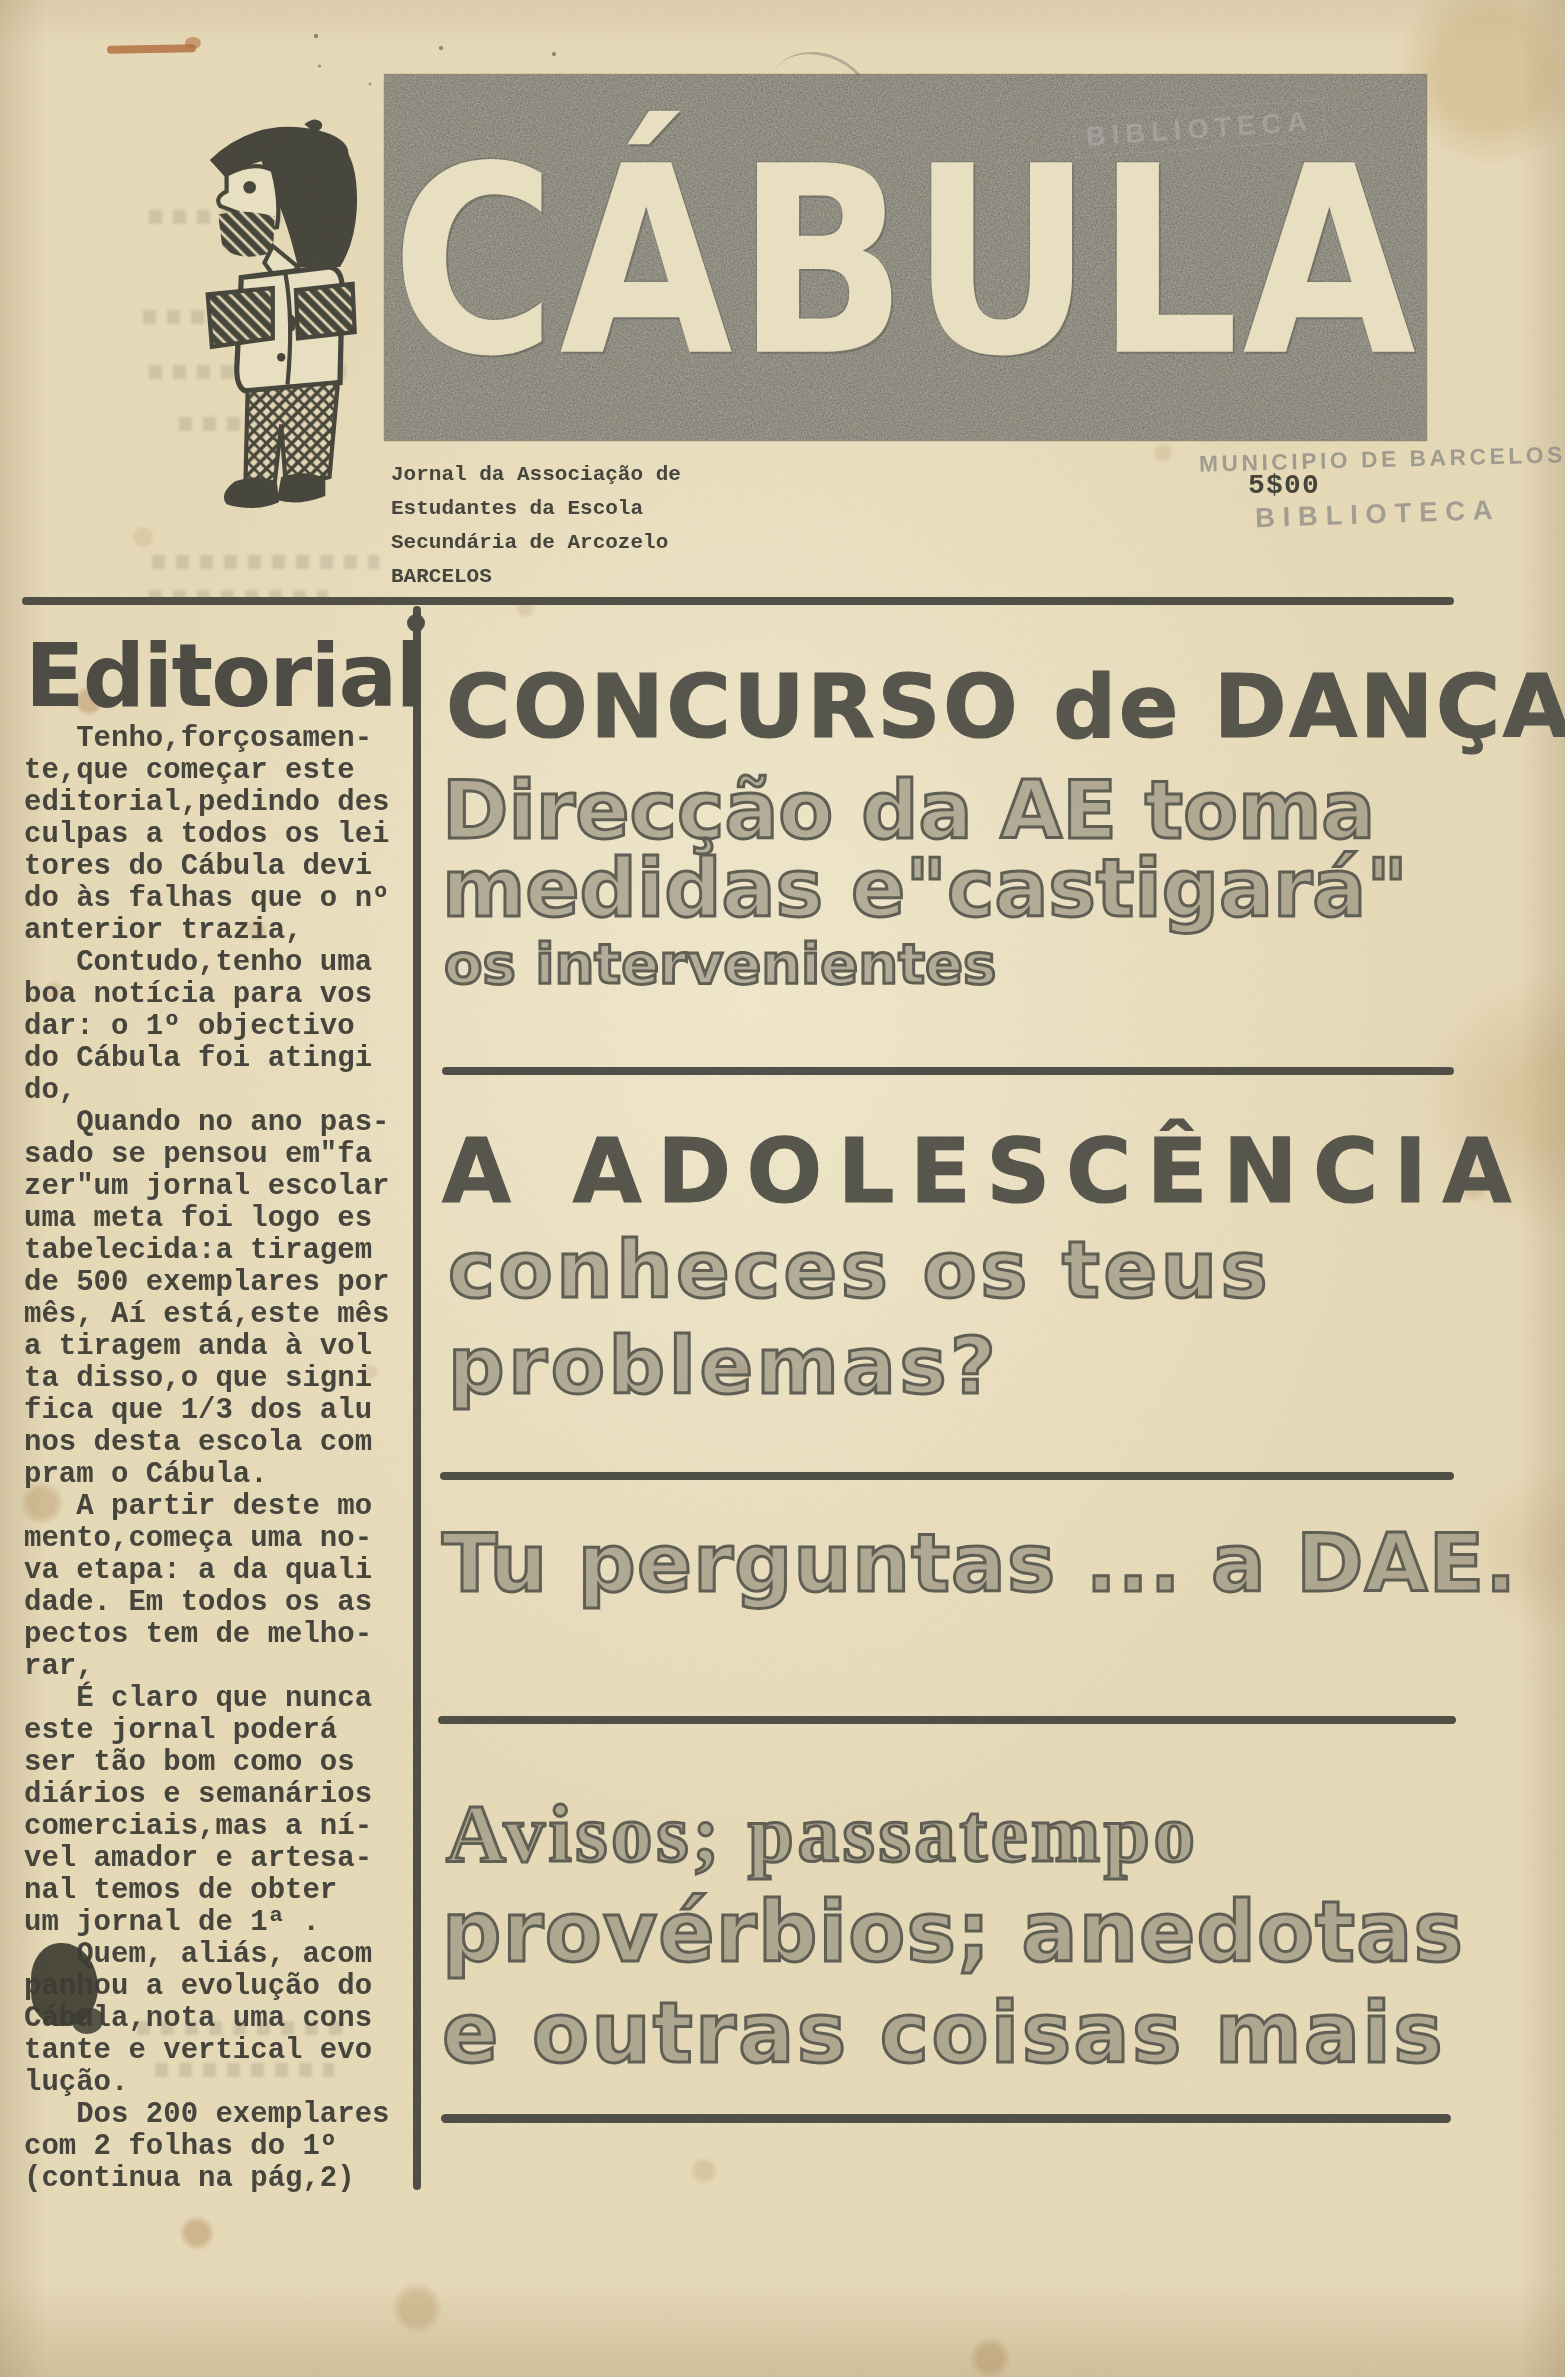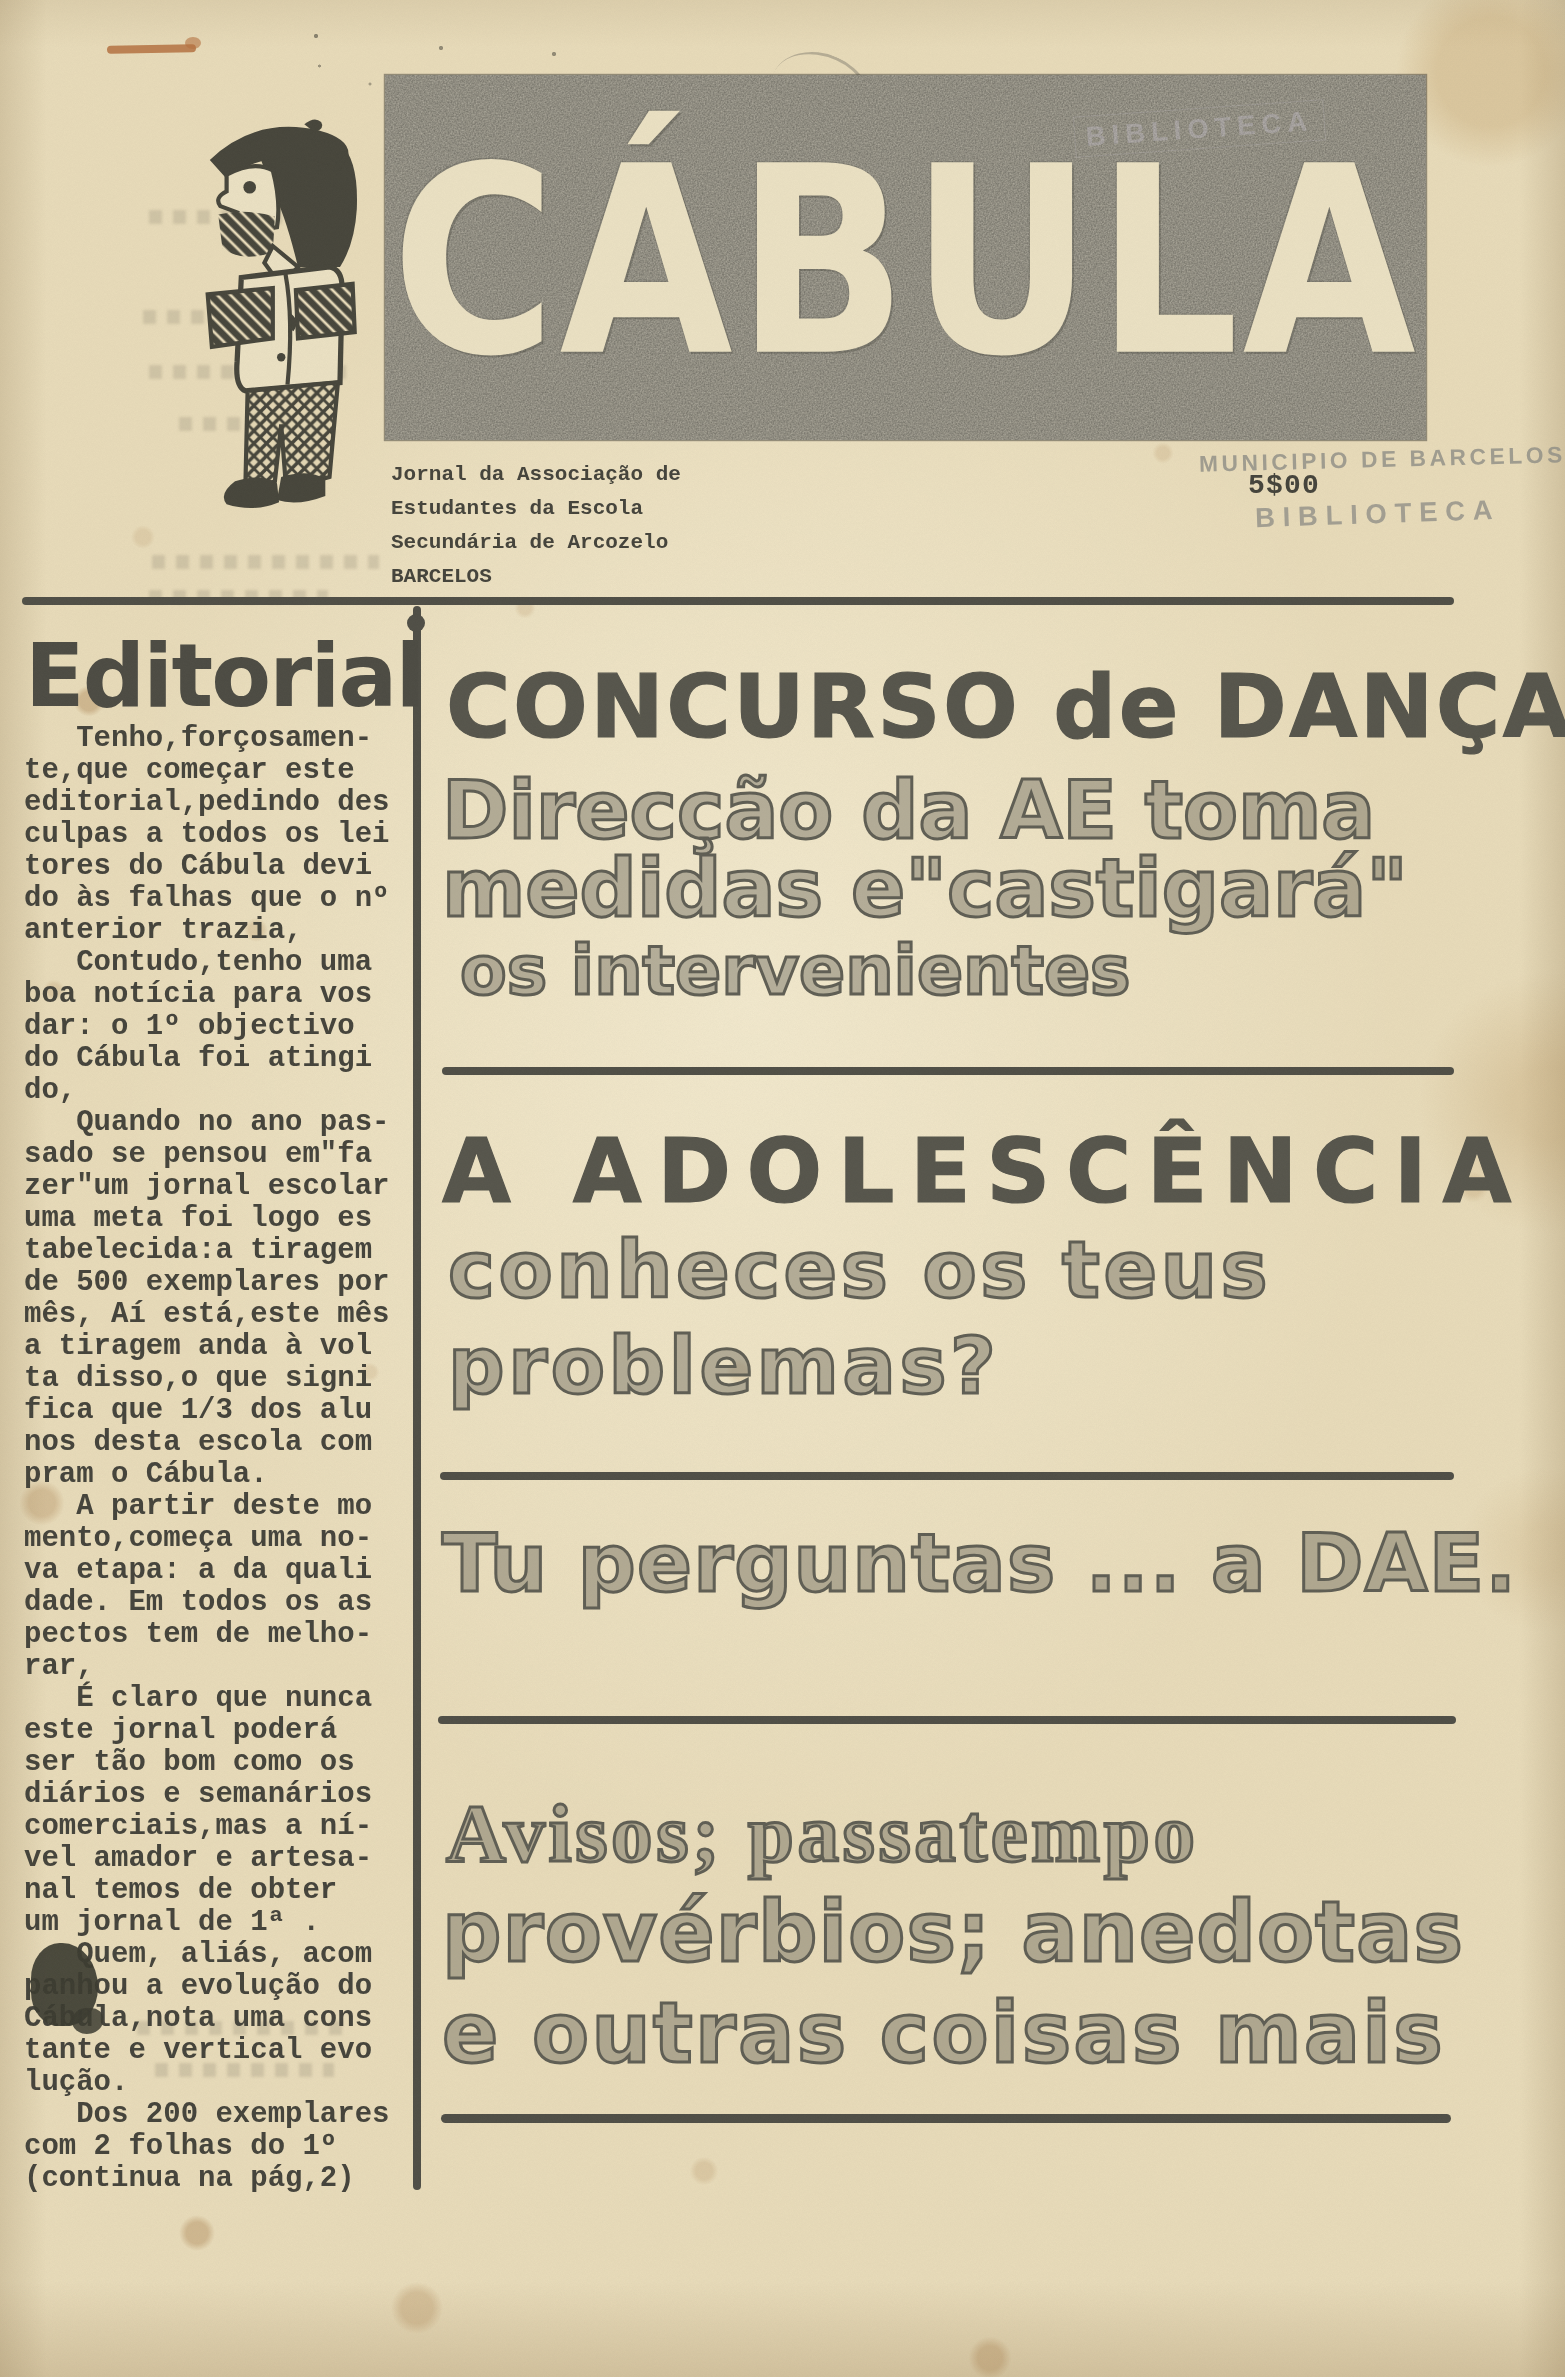--- a/index.html
+++ b/index.html
@@ -99,21 +99,21 @@
   .ink-blot{position:absolute;left:31px;top:1943px;width:67px;height:83px;background:#3a392f;
     border-radius:48% 60% 52% 46%;opacity:.92;}
   .ink-blot2{position:absolute;left:72px;top:2008px;width:31px;height:26px;background:#3a392f;border-radius:50% 40% 55% 50%;opacity:.85;}
   
   .hl{position:absolute;font-family:"DejaVu Sans",sans-serif;font-weight:700;color:var(--head);white-space:pre;}
   .solid{-webkit-text-stroke:1.2px var(--head);}
   .outline{color:rgba(98,96,86,.42);-webkit-text-stroke:3px #5e5d53;}
   .h1a{left:446px;top:655px;font-size:88px;letter-spacing:2.4px;}
   .h1b1{left:442px;top:753px;font-size:80px;margin-top:11px;}
   .h1b2{left:442px;top:842px;font-size:80px;}
-  .h1b3{left:460px;top:931px;font-size:68px;}
+  .h1b3{left:444px;top:931px;font-size:56px;}
   .h2a{left:442px;top:1119px;font-size:89px;letter-spacing:15.5px;}
   .h2b{left:448px;top:1224px;font-size:79px;letter-spacing:3.6px;}
   .h2c{left:448px;top:1320px;font-size:79px;letter-spacing:3.6px;}
   .h3a{left:442px;top:1516px;font-size:81px;letter-spacing:1.2px;}
   .h3b{left:448px;top:1615px;font-size:83px;letter-spacing:3.6px;}
   .h4a{left:446px;top:1785px;font-size:83px;letter-spacing:3.6px;font-family:Liberation Serif, serif;}
   .h4b{left:442px;top:1884px;font-size:83px;letter-spacing:1.2px;}
   .h4c{left:442px;top:1985px;font-size:83px;letter-spacing:2.4px;}
   .tiragem{position:absolute;left:450px;top:2150px;font-size:28px;color:#4c4b42;}
   

